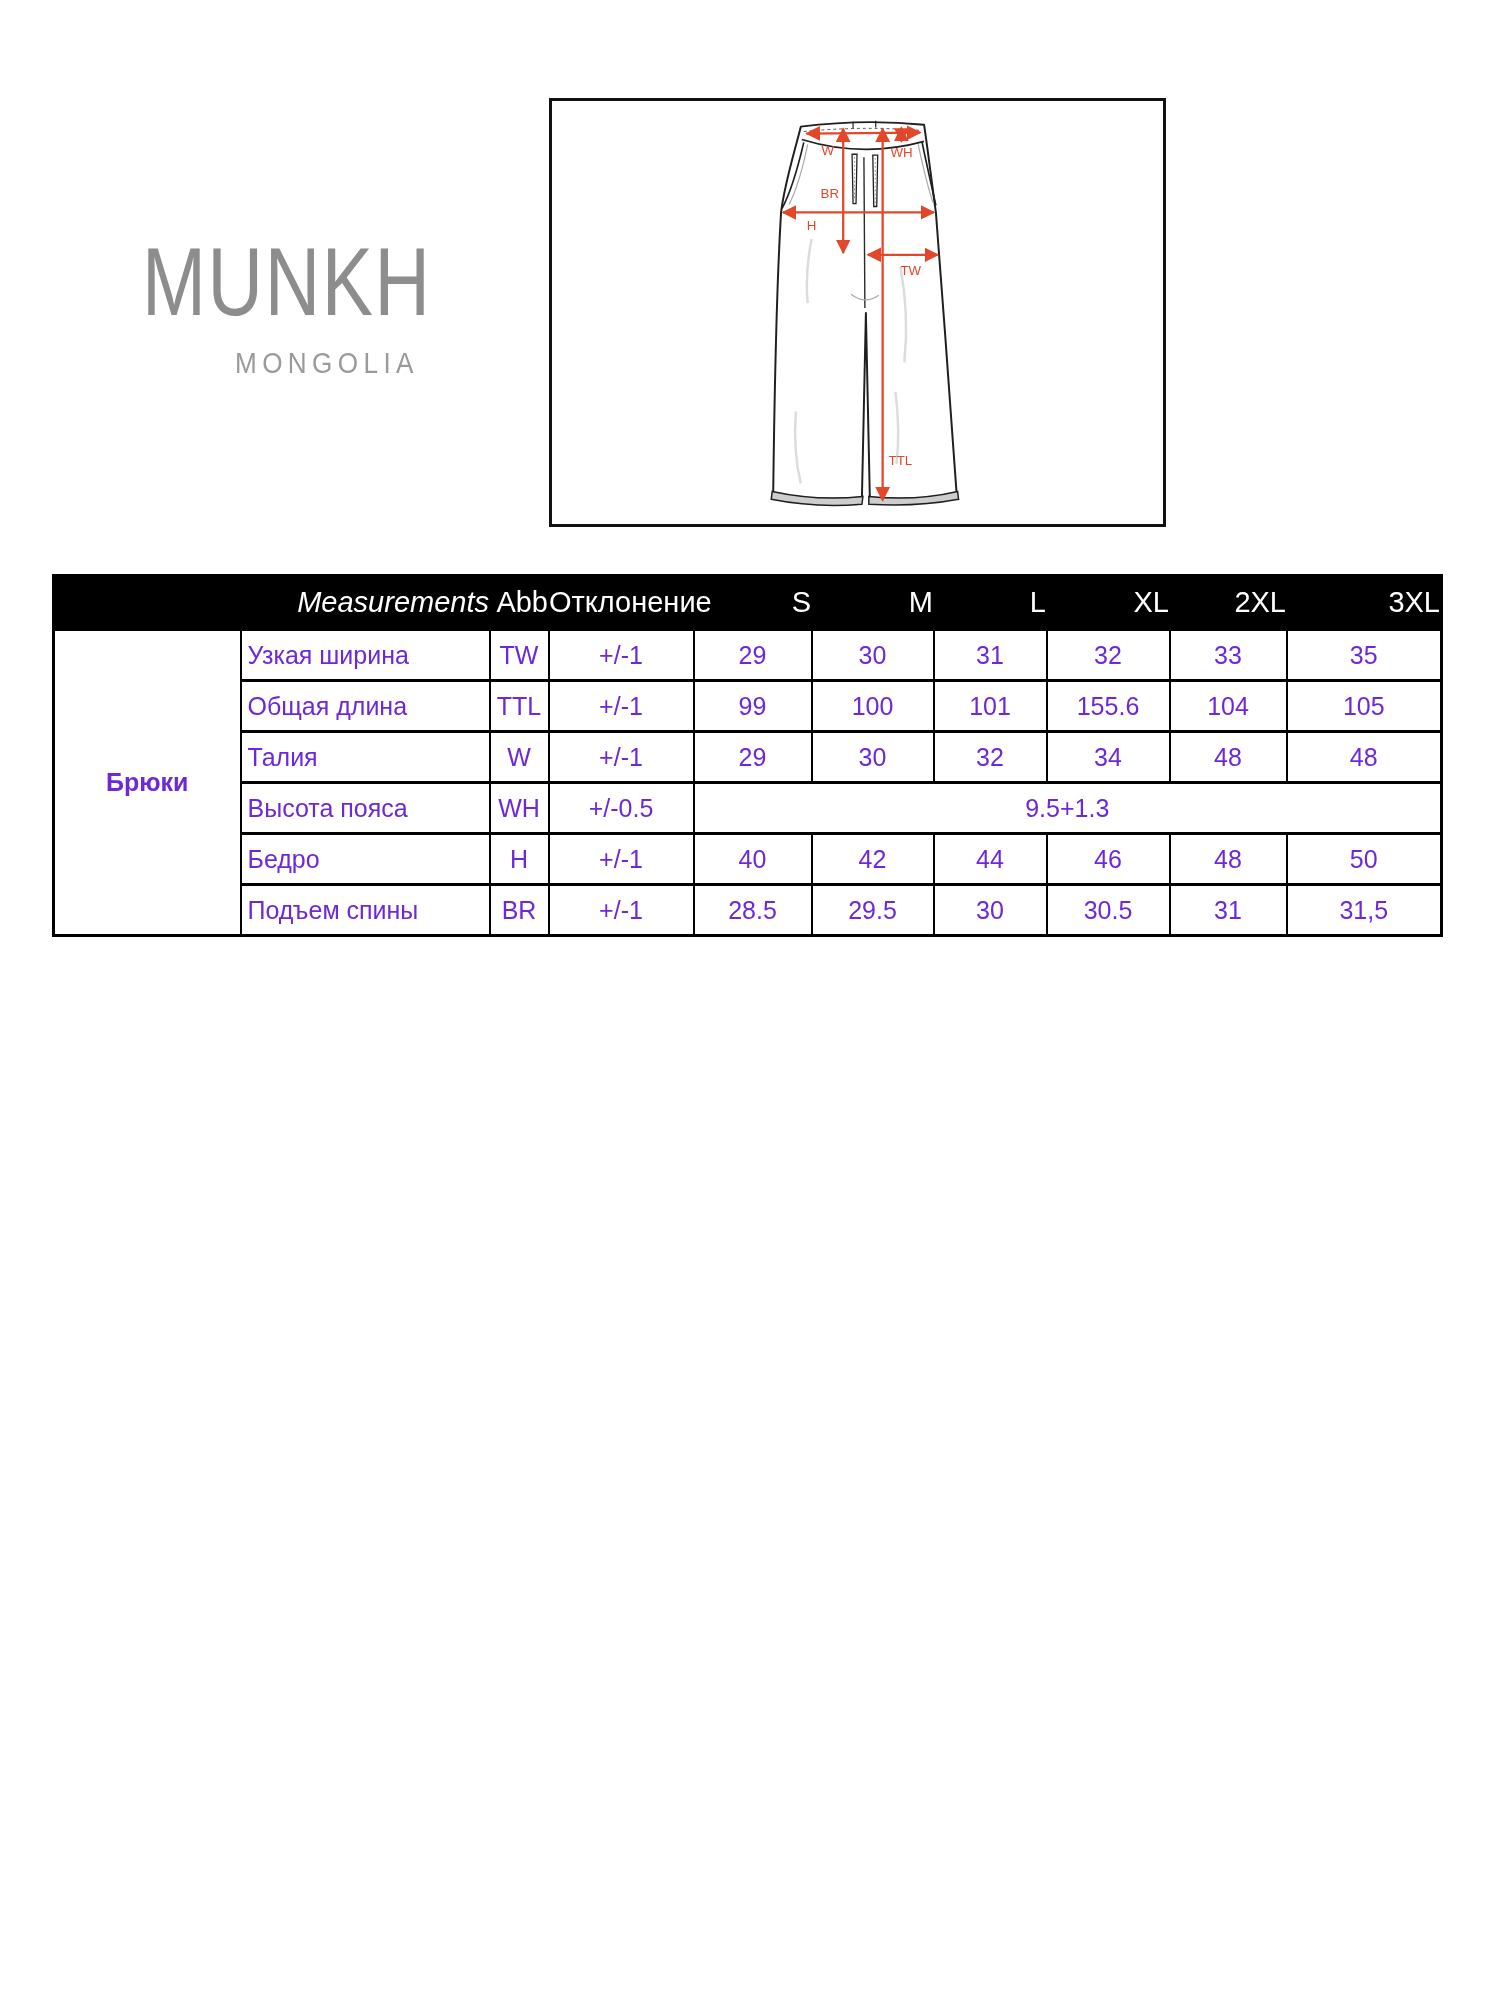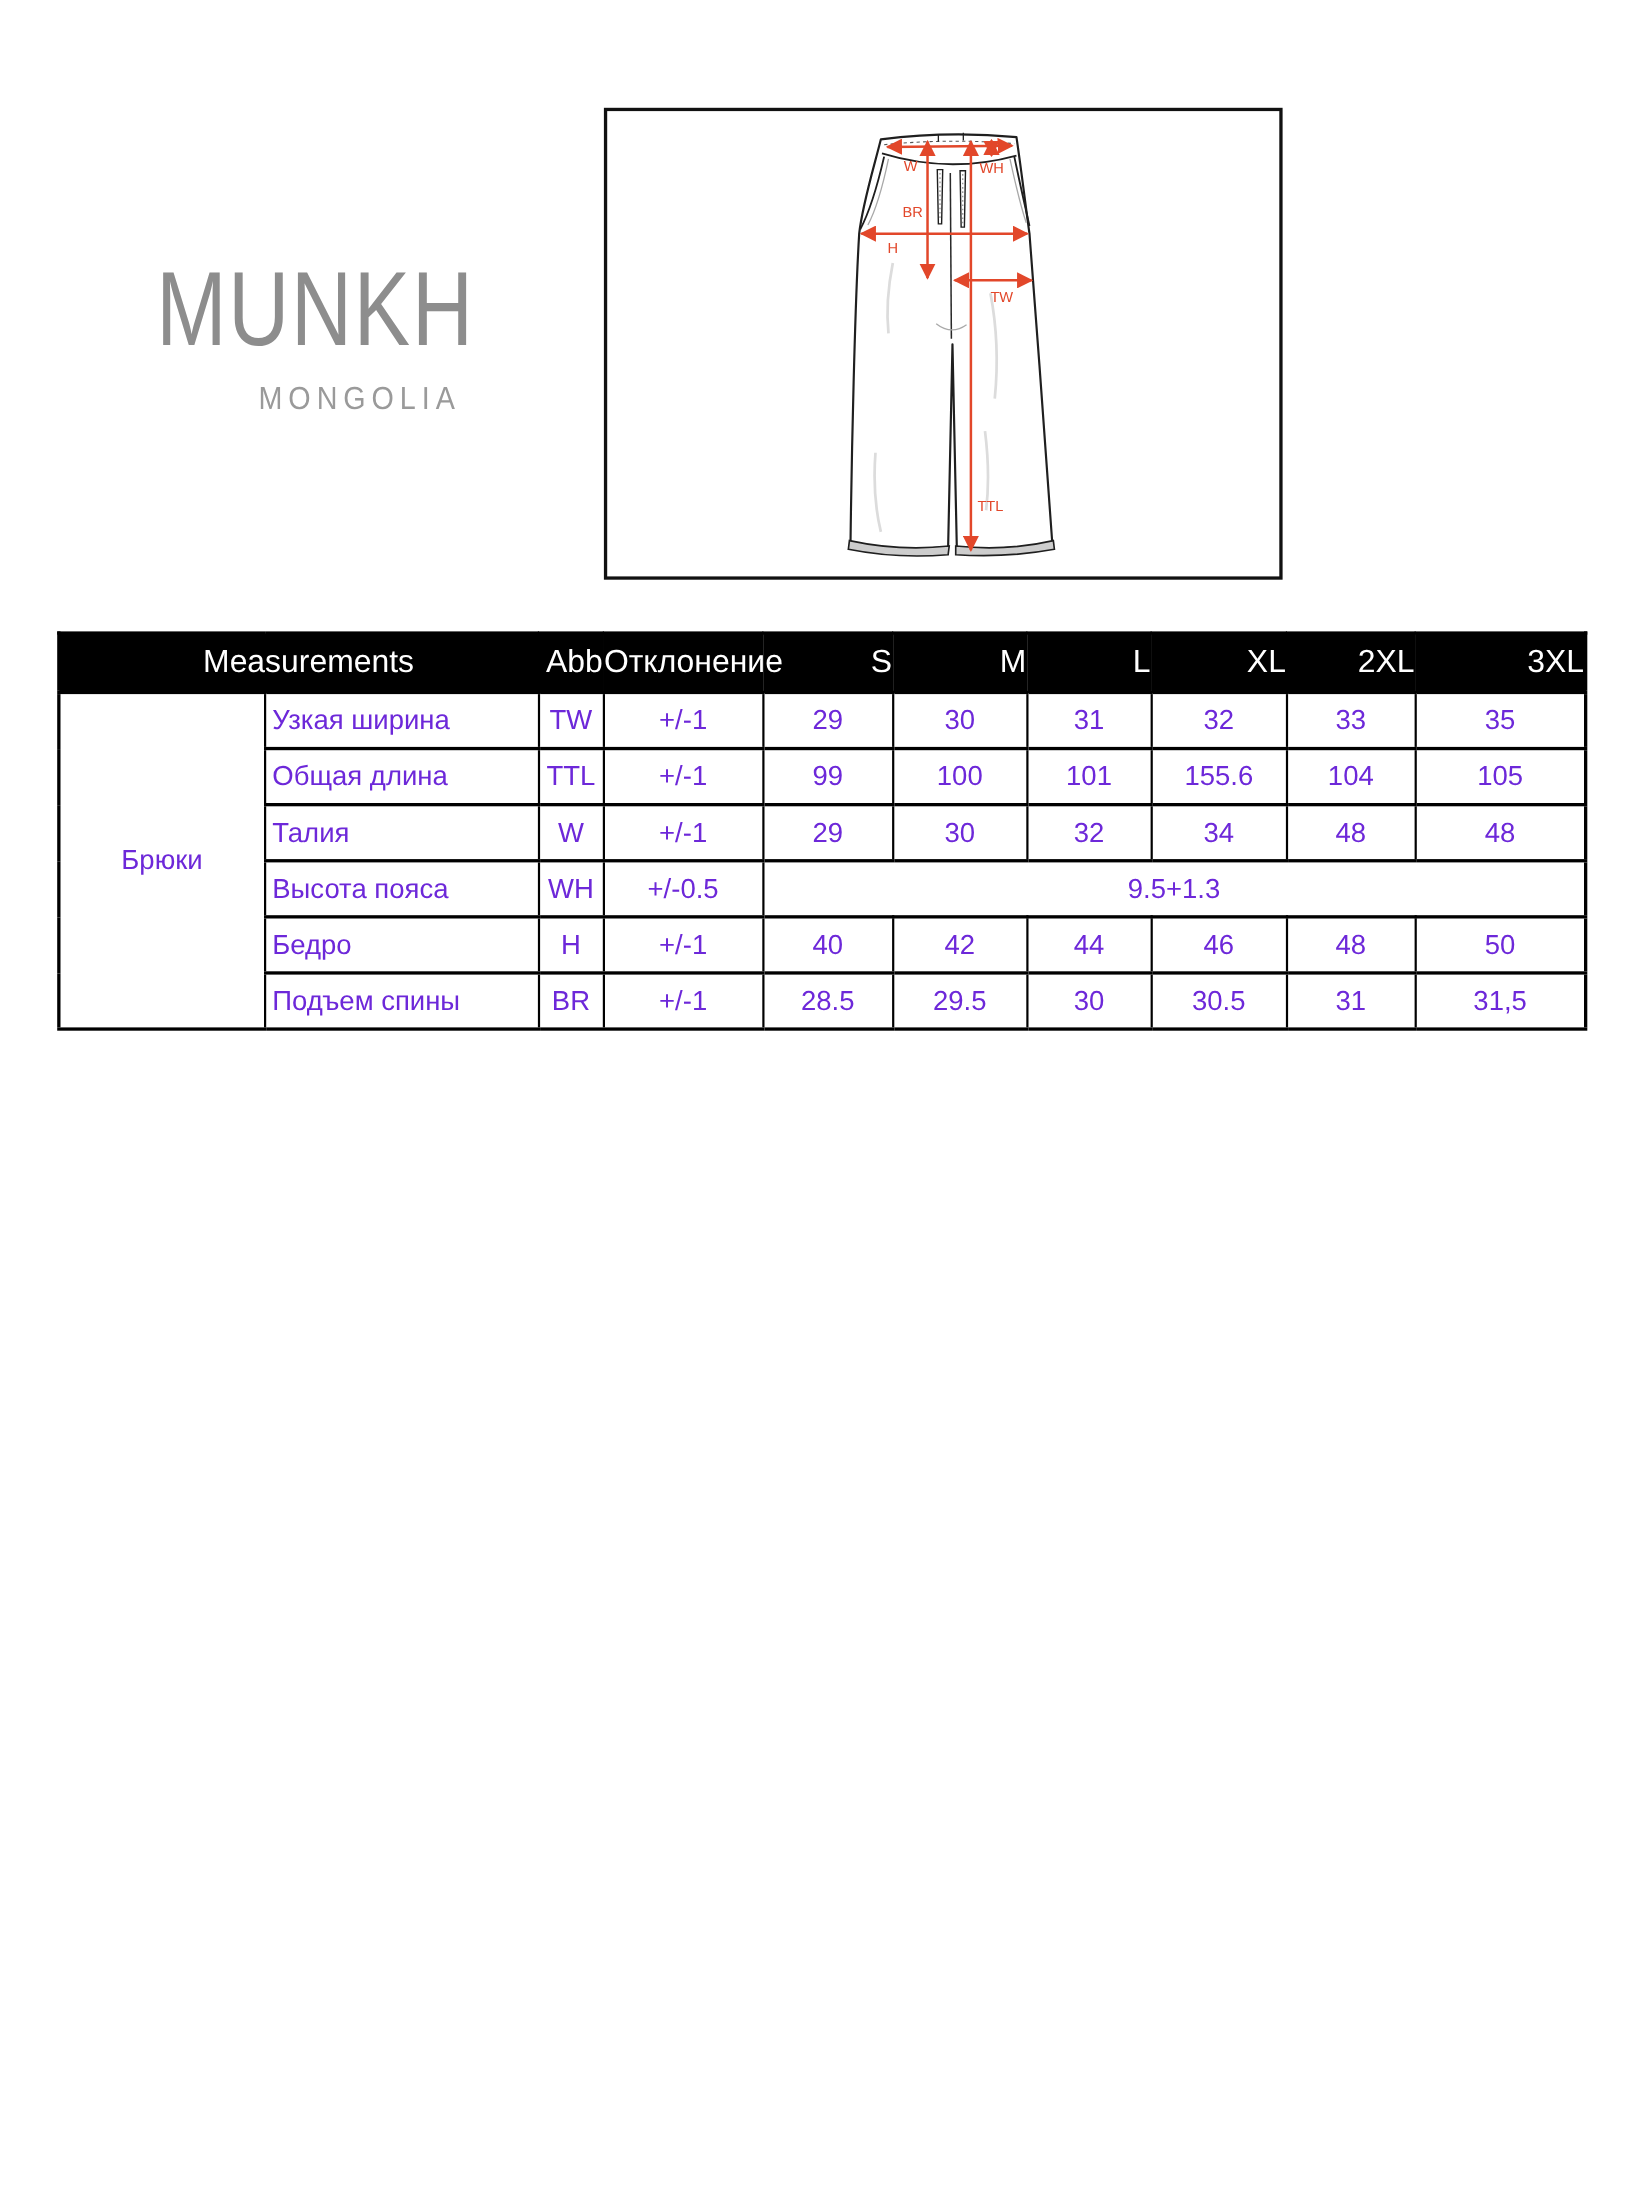--- a/index.html
+++ b/index.html
@@ -52,30 +52,30 @@
     position: absolute; left: 52px; top: 574px;
     width: 1388px; border-collapse: collapse; table-layout: fixed;
     border: 3px solid #000;
   }
   .size-table th {
     background: #000; color: #fff;
     font-size: 29px; font-weight: 400;
     height: 51px; border: 1px solid #000;
     text-align: right; padding: 0;
   }
-  .size-table th.th-meas { text-align: center; padding-left: 17px; }
+  .size-table th.th-meas { text-align: right; padding-left: 17px; font-style: italic; }
   .size-table td {
     border: 2px solid #000;
     border-top-width: 3px; border-bottom-width: 3px;
     height: 48px; font-size: 25px; color: #6d28d9;
     text-align: center; padding: 0; vertical-align: middle;
     background: #fff;
   }
   .size-table td.lbl { text-align: left; padding-left: 6px; }
-  .size-table td.group { text-align: center; }
+  .size-table td.group { text-align: center; font-weight: bold; }
 </style>
 </head>
 <body>
 
 <div class="page">
 
   <div class="brand">MUNKH</div>
   <div class="country">MONGOLIA</div>
 
   <div class="diagram">

